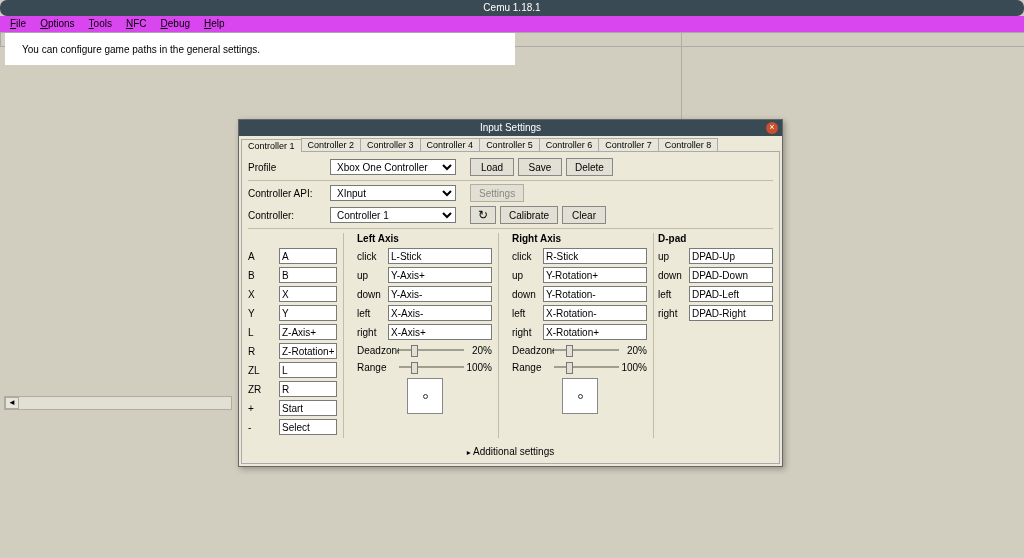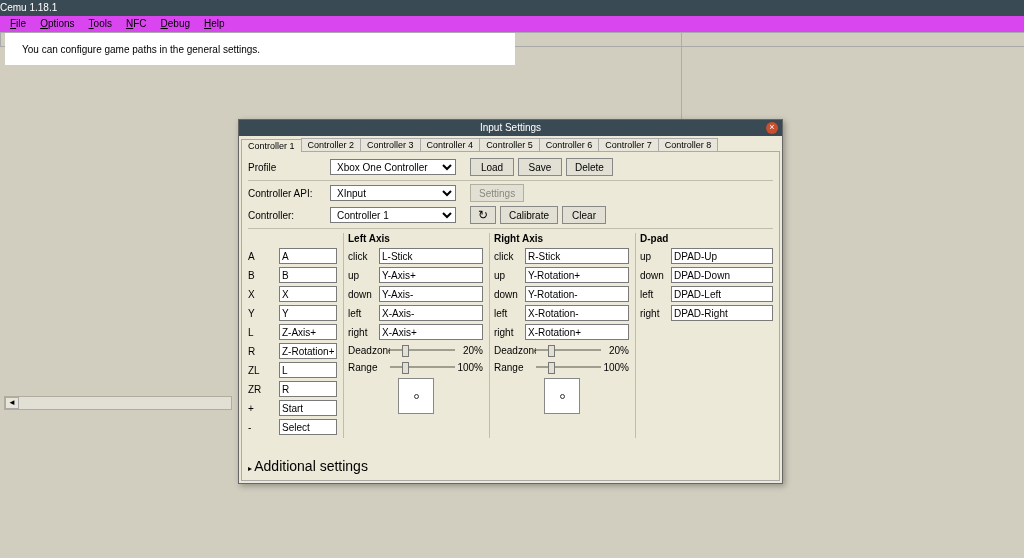--- a/index.html
+++ b/index.html
@@ -11,22 +11,23 @@
     width: 1024px;
     height: 558px;
     overflow: hidden;
     position: relative;
   }
   .main-titlebar {
     background: #3a4a54;
     color: #fff;
     height: 16px;
     line-height: 16px;
-    text-align: left;
+    text-align: center;
     font-size: 10px;
+    border-radius: 7px;
   }
   .menubar {
     background: #d946ef;
     height: 16px;
     display: flex;
     align-items: center;
     padding: 0 4px;
     gap: 2px;
   }
   .menubar span {
@@ -169,21 +170,21 @@
     display: flex;
     gap: 4px;
     margin-top: 4px;
   }
   .map-col {
     border-right: 1px solid #c0bdac;
     padding-right: 6px;
   }
   .map-col:last-child { border-right:none; padding-right:0;}
   .colA { width: 96px; }
-  .colB, .colC { width: 142px; }
+  .colB, .colC { width: 142px; margin-left: 9px; }
   .colD { flex:1; }
   .sect-head { font-weight: bold; font-size: 10px; margin-bottom: 3px; height:12px;}
   .map-row { display:flex; align-items:center; margin-bottom:3px; gap:3px;}
   .map-row .mlbl { width: 28px; font-size:10px;}
   .map-row input.txt { flex:1; width: 10px;}
   .deadzone-row { display:flex; align-items:center; gap:0; margin-bottom:3px;}
   .deadzone-row .slbl { width:42px; font-size:10px;}
   .slider {
     flex:1; height:14px; position:relative;
     background: linear-gradient(#ece9d8,#ece9d8);
@@ -193,21 +194,21 @@
   }
   .thumb {
     position:absolute; top:2px; width:7px; height:12px;
     background:#e2e0d4; border:1px solid #777;
   }
   .pct { width:28px; font-size:10px; text-align:right;}
   .stick-box {
     width:36px; height:36px; border:1px solid #888; margin: 4px auto 0 auto; position:relative; background:#fff;
   }
   .stick-dot { position:absolute; left:15px; top:15px; width:5px; height:5px; border:1px solid #333; border-radius:50%;}
-  .addl { margin-top:20px; font-size:14px;}
+  .addl { margin-top:8px; font-size:10px;text-align:center;}
   .addl::before { content:"▸ "; font-size:8px; }
   .underline-first::first-letter { text-decoration: underline; }
 </style>
 </head>
 <body>
 
 <div class="main-titlebar">Cemu 1.18.1</div>
 
 <div class="menubar">
   <span class="underline-first">File</span>

